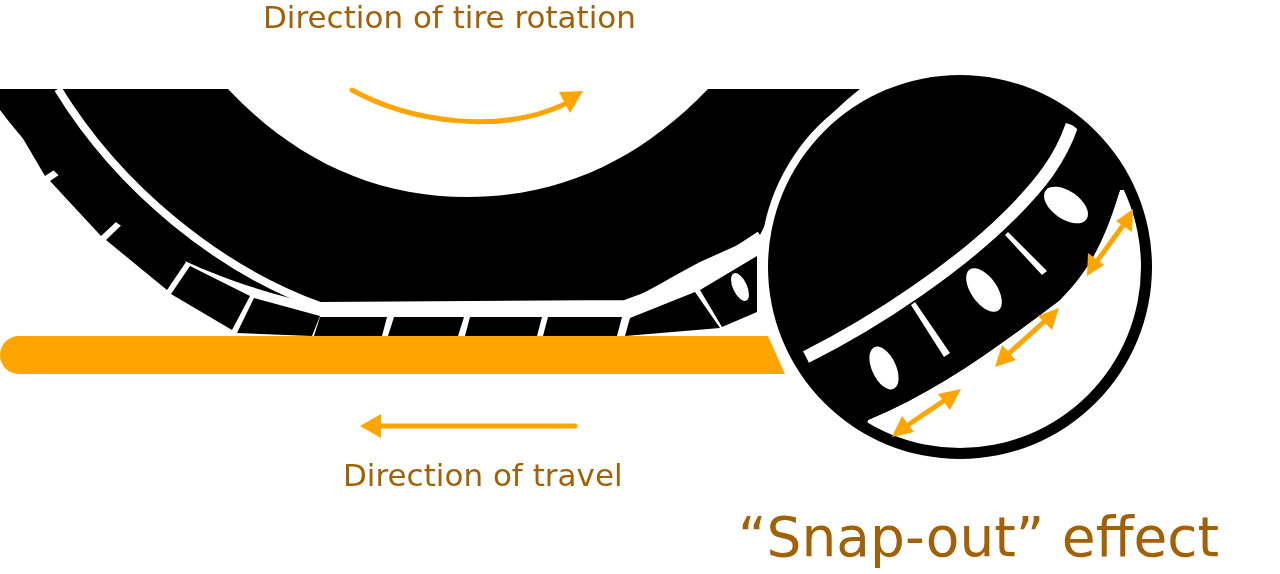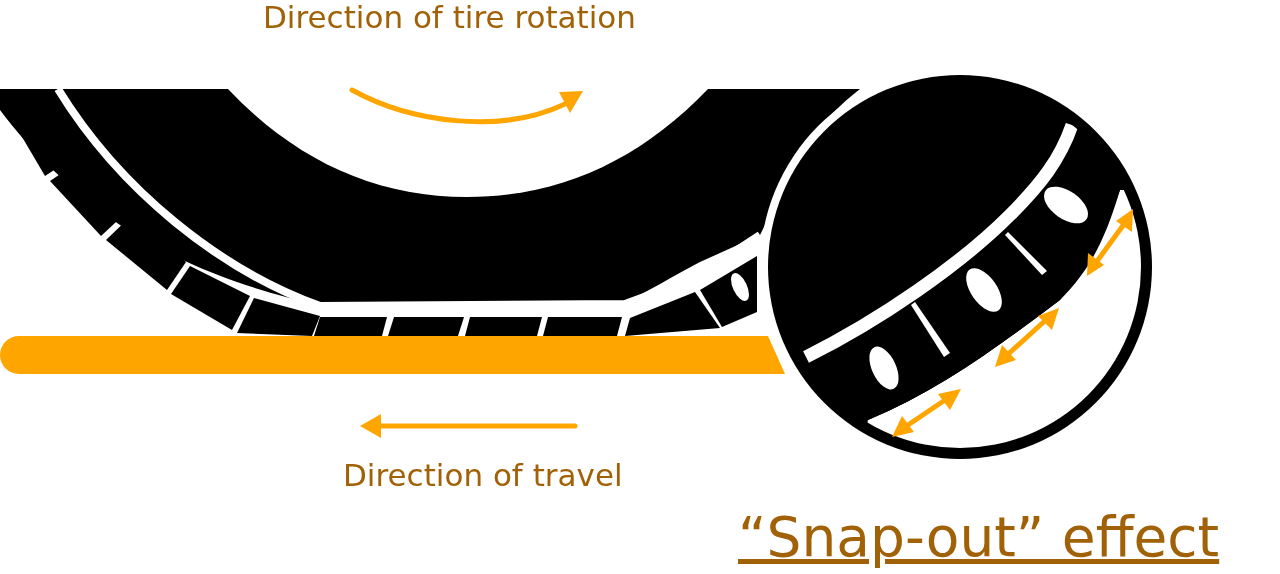--- a/index.html
+++ b/index.html
@@ -36,21 +36,20 @@
     #label-travel {
       left: 335px;
       top: 460px;
       font-size: 31px;
       margin-left: 8px;
     }
     #label-snap {
       left: 738px;
       top: 510px;
       font-size: 55px;
-      text-decoration: underline;
     }
   </style>
 </head>
 <body>
 
 <svg id="diagram" width="1280" height="574" viewBox="0 0 1280 574" xmlns="http://www.w3.org/2000/svg">
 
   <g>
 
     <path fill="#000" d="M0,89 L860,89

